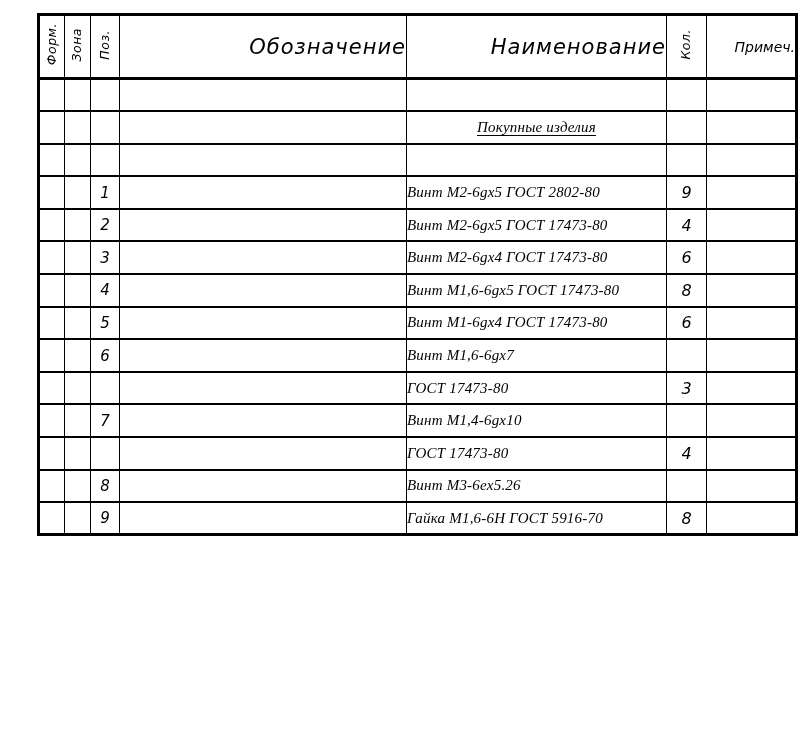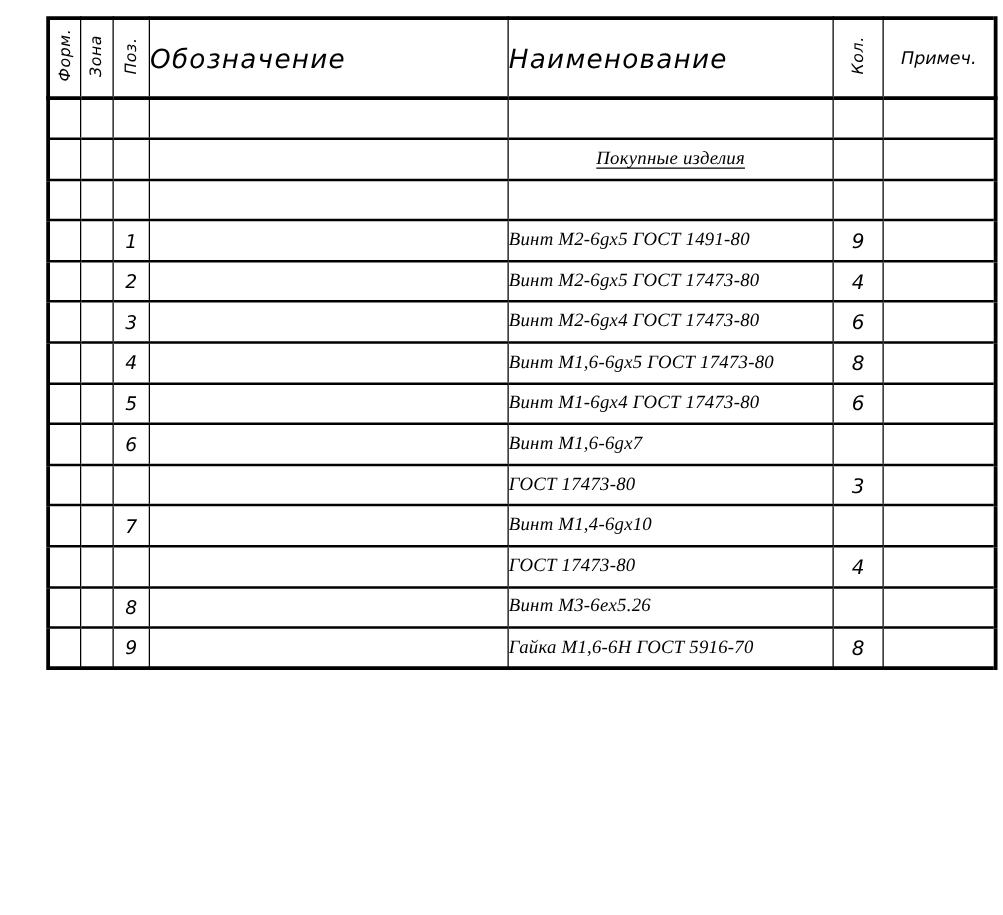--- a/index.html
+++ b/index.html
@@ -39,27 +39,27 @@
   table.spec thead th { border-bottom: 3px solid #000; border-top: 2px solid #000; }
   table.spec thead th:first-child, table.spec tbody td:first-child { border-left: 3px solid #000; }
   table.spec thead th:last-child, table.spec tbody td:last-child { border-right: 3px solid #000; }
 
   table.spec thead tr { height: 64px; }
   table.spec tbody tr { height: 32.6px; }
 
   th.hdr-big {
     font-size: 21px;
     font-weight: normal;
-    text-align: left;
+    text-align: right;
     letter-spacing: 1px;
   }
   th.hdr-note {
     font-size: 14px;
     font-weight: normal;
-    text-align: center;
+    text-align: right;
   }
   th.hdr-vert {
     font-weight: normal;
     vertical-align: middle;
     text-align: center;
   }
   .vtext {
     display: inline-block;
     writing-mode: vertical-rl;
     transform: rotate(180deg);
@@ -143,21 +143,21 @@
           <td class="c-desig"></td>
           <td class="c-name"></td>
           <td class="c-qty"></td>
           <td class="c-note"></td>
         </tr>
         <tr>
           <td class="c-form"></td>
           <td class="c-zone"></td>
           <td class="c-pos">1</td>
           <td class="c-desig"></td>
-          <td class="c-name">Винт М2-6gx5 ГОСТ 1491-80</td>
+          <td class="c-name">Винт М2-6gx5 ГОСТ 2802-80</td>
           <td class="c-qty">9</td>
           <td class="c-note"></td>
         </tr>
         <tr>
           <td class="c-form"></td>
           <td class="c-zone"></td>
           <td class="c-pos">2</td>
           <td class="c-desig"></td>
           <td class="c-name">Винт М2-6gx5 ГОСТ 17473-80</td>
           <td class="c-qty">4</td>

